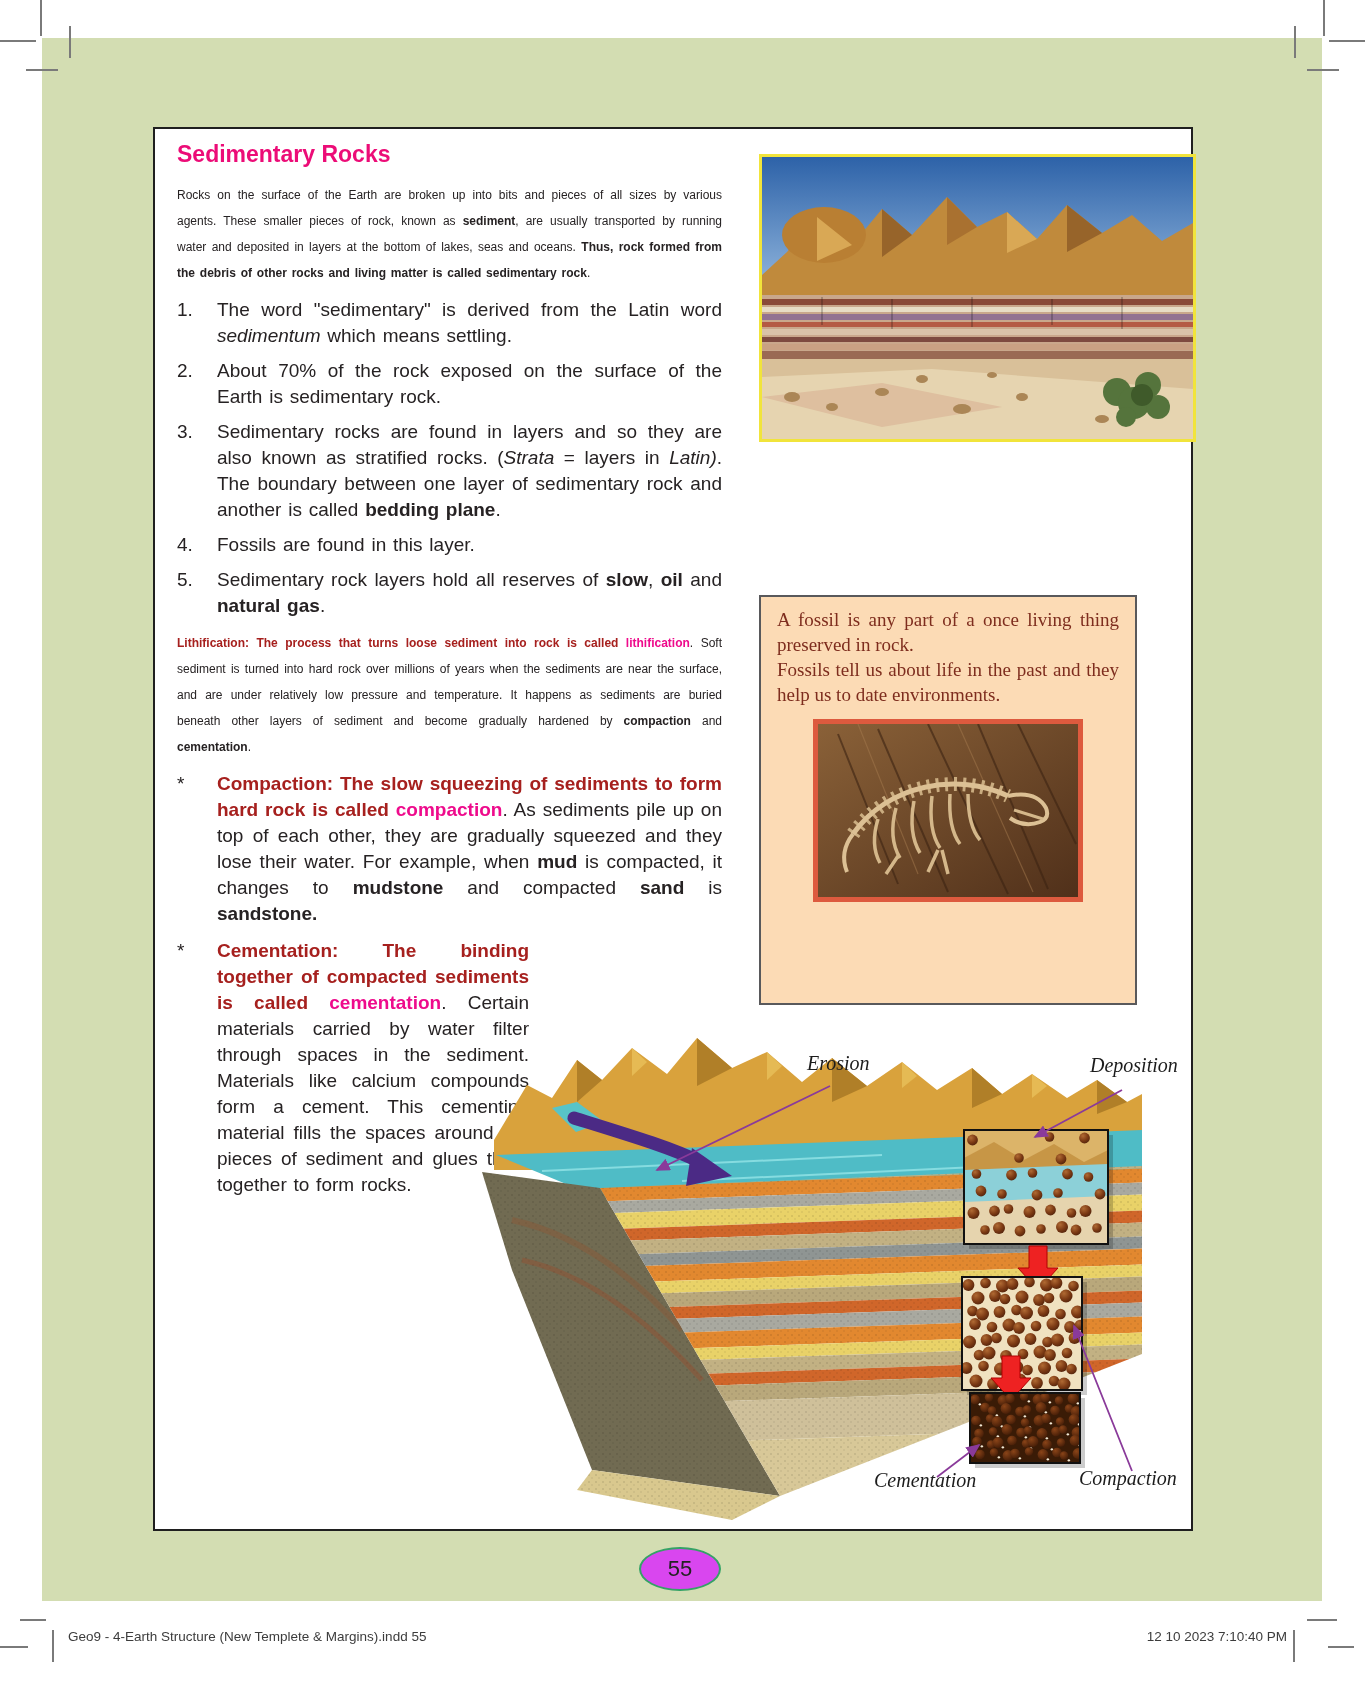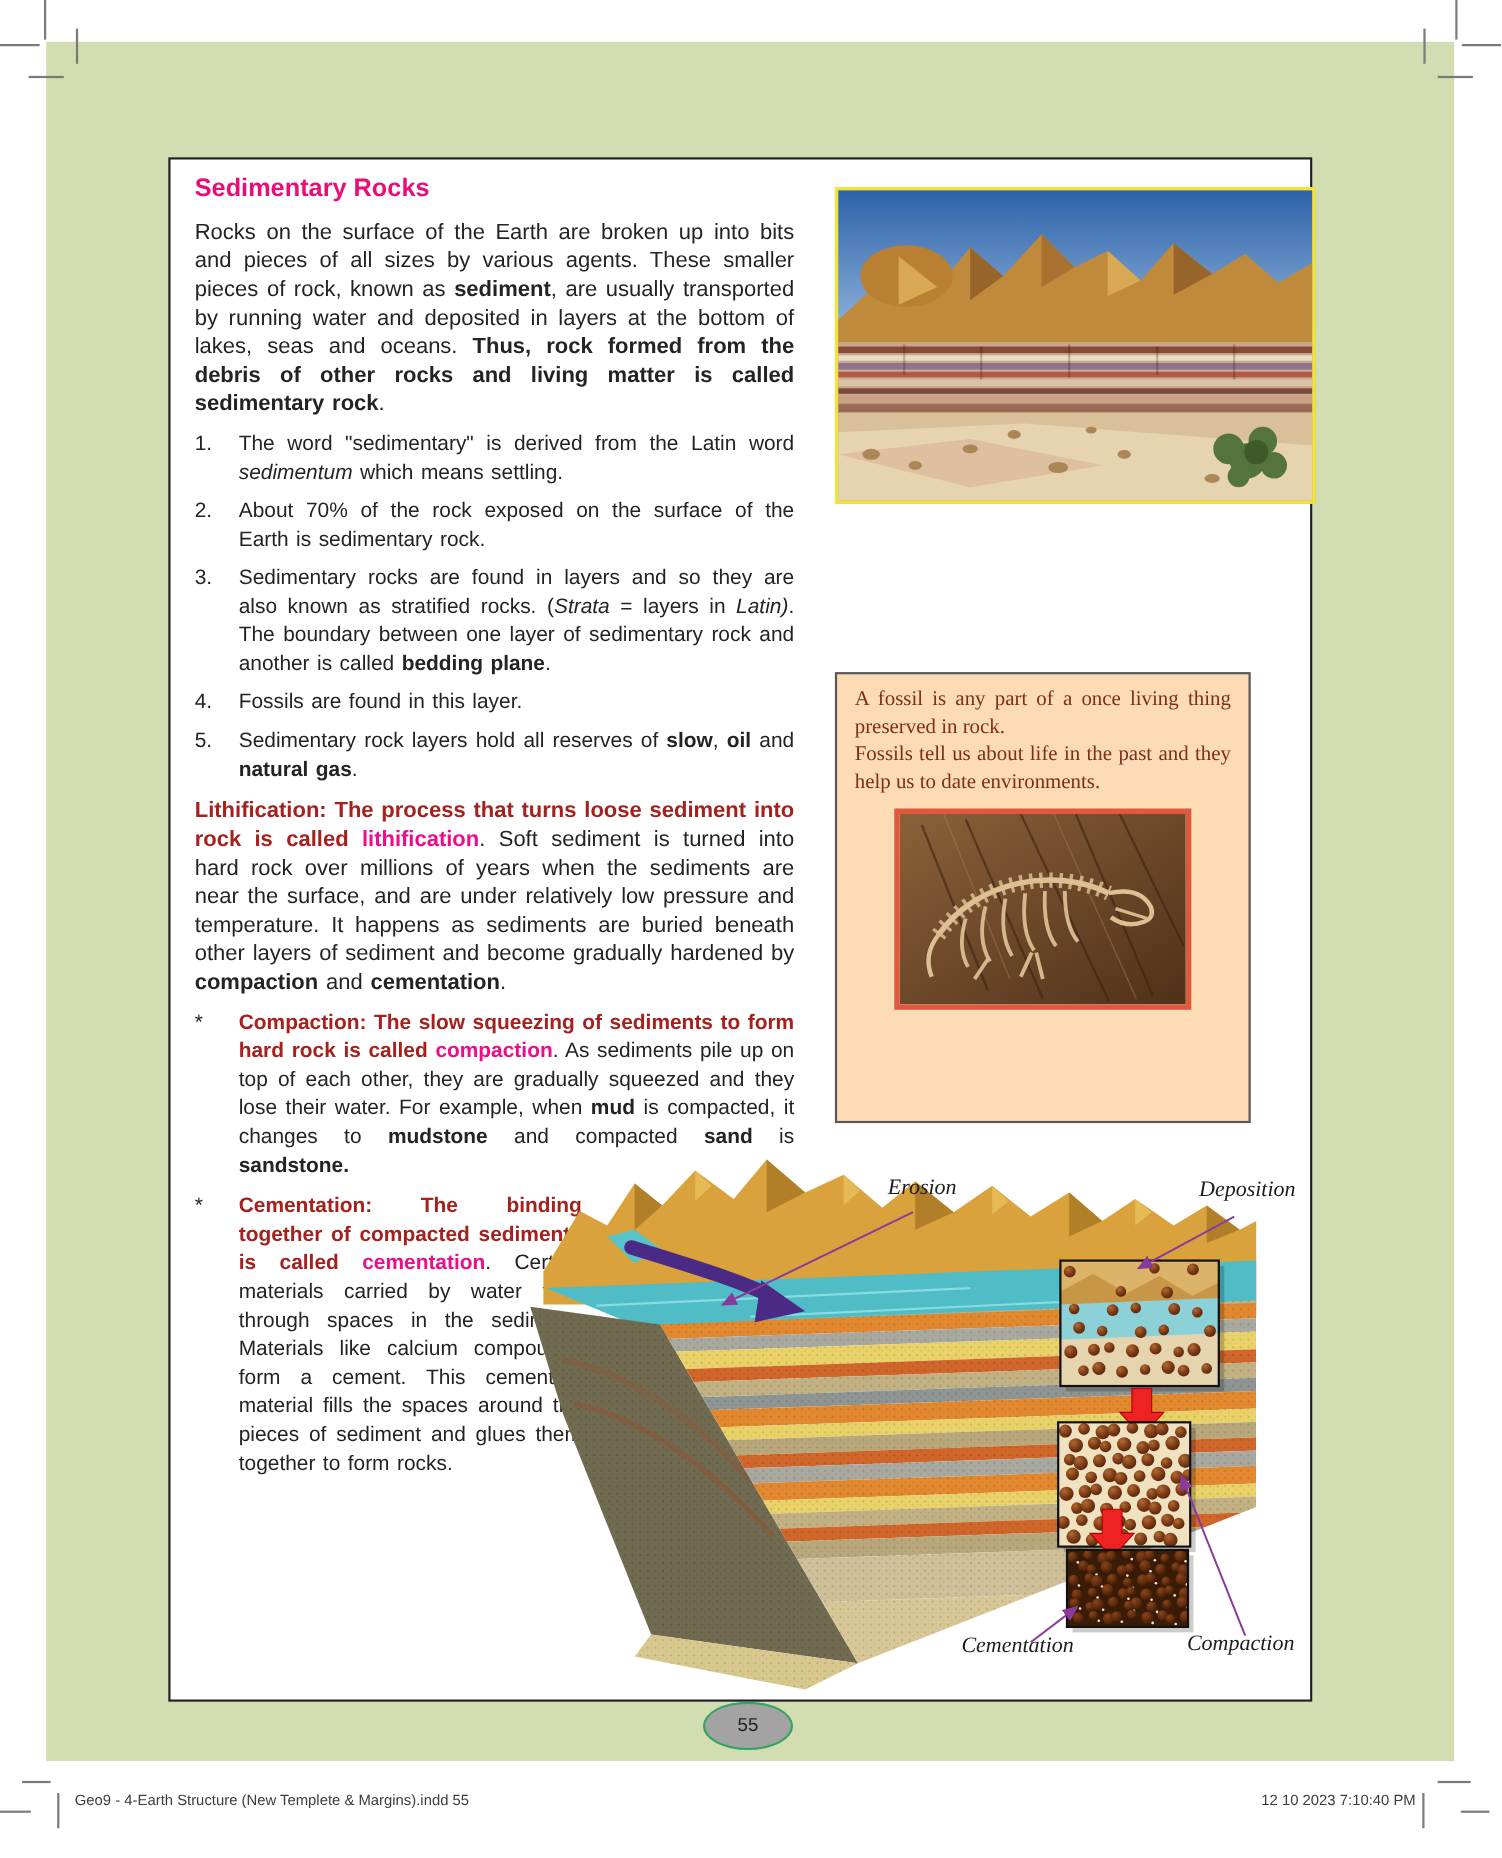--- a/index.html
+++ b/index.html
@@ -6,27 +6,27 @@
     --page-green:#d3ddb2; --title-pink:#ec0c77; --dark-red:#a6201e; --magenta:#ee0b8c;
     --body-ink:#262223; --caption-red:#9c1a1b; --fossil-bg:#fcdbb5; --fossil-text:#7e2d1e;
     --fossil-border:#59595b; --photo-border:#f1e43b; --fossil-img-border:#dd5a3e;
     --oval-green:#35a266; --box-border:#1f1f1f;
   }
   html,body{margin:0;padding:0;background:#ffffff;}
   .page{position:relative;width:1365px;height:1689px;background:#fff;overflow:hidden;
         font-family:"Liberation Sans",sans-serif;}
   .green-field{position:absolute;left:42px;top:38px;width:1280px;height:1563px;background:var(--page-green);}
   .content-box{position:absolute;left:153px;top:127px;width:1040px;height:1404px;background:#fff;
-               border:2.5px solid var(--box-border);box-sizing:border-box;margin-top:16px;}
+               border:2.5px solid var(--box-border);box-sizing:border-box;}
   
   .cm{position:absolute;background:#7a7a7a;}
   
   .left-col{position:absolute;left:22px;top:12px;width:545px;color:var(--body-ink);}
   .title{font-size:23px;font-weight:bold;color:var(--title-pink);margin:0 0 14px 0;}
-  .body{font-size:20px;line-height:26px;text-align:justify;word-spacing:1.5px;margin:0 0 11px 0;}
+  .body{font-size:12px;line-height:26px;text-align:justify;word-spacing:1.5px;margin:0 0 11px 0;}
   .li{display:flex;margin:0 0 9px 0;}
   .li .num{width:40px;flex:none;font-size:19px;line-height:26px;}
   .li .li-text{flex:1;font-size:19px;line-height:26px;text-align:justify;word-spacing:1.5px;}
   .li.sp{margin-bottom:11px;}
   .cem-wrap{width:352px;}
   .cem-wrap .li-text{text-align:justify;}
   .common{margin:10px 0 0 40px;width:312px;font-size:19px;line-height:26px;text-align:justify;word-spacing:1px;}
   .seg-n{}
   .seg-b{font-weight:bold;}
   .seg-i{font-style:italic;}
@@ -43,23 +43,23 @@
               border:2px solid var(--fossil-border);box-sizing:border-box;padding:10px 16px 0 16px;}
   .fossil-box p{margin:0;font-family:"Liberation Serif",serif;font-size:19px;line-height:25px;
                 color:var(--fossil-text);text-align:justify;}
   .fossil-img{width:260px;height:173px;margin:12px auto 0 auto;border:5px solid var(--fossil-img-border);}
   
   .diagram{position:absolute;left:327px;top:861px;width:716px;height:532px;}
   .diagram svg{position:absolute;left:0;top:0;}
   .dlabel{position:absolute;font-family:"Liberation Serif",serif;font-style:italic;font-size:20px;
           color:#1c1c1c;white-space:nowrap;}
   
-  .oval{position:absolute;left:639px;top:1547px;width:78px;height:40px;background:#a3a3a3;
+  .oval{position:absolute;left:639px;top:1547px;width:78px;height:40px;background:#d946ef;
         border:2px solid var(--oval-green);border-radius:50%;display:flex;align-items:center;
-        justify-content:center;font-size:17px;color:#222;}
+        justify-content:center;font-size:22px;color:#222;}
   .footer-left{position:absolute;left:68px;top:1629px;font-size:13.5px;color:#3c3c3c;}
   .footer-right{position:absolute;right:78px;top:1629px;font-size:13.5px;color:#3c3c3c;}
 </style>
 </head>
 <body>
 
 <div class="page">
   <div class="green-field"></div>
 
   <div>

